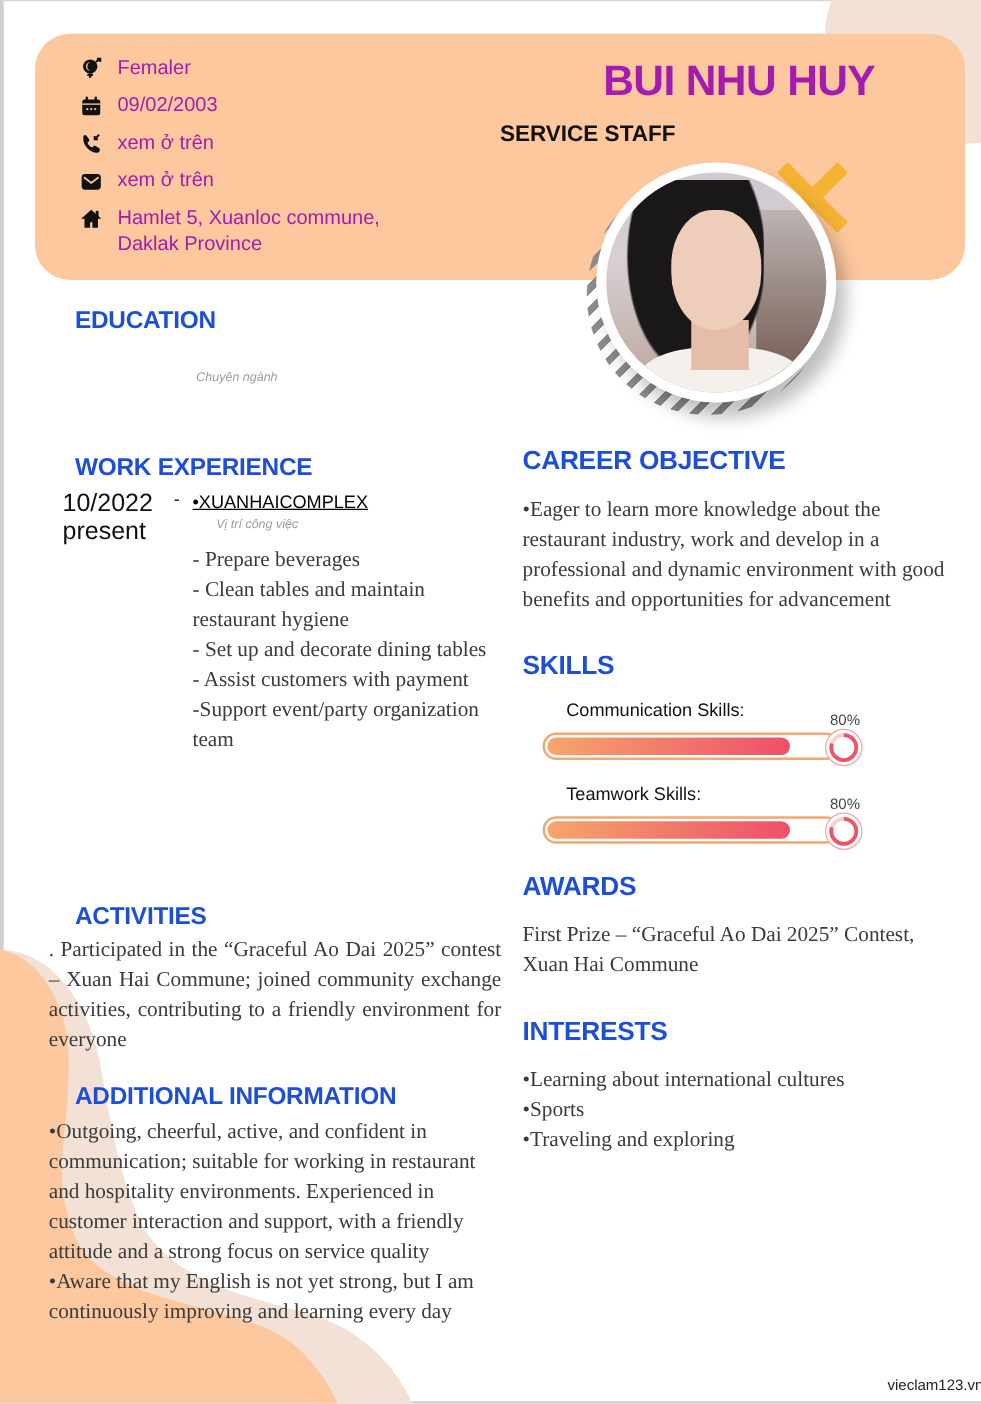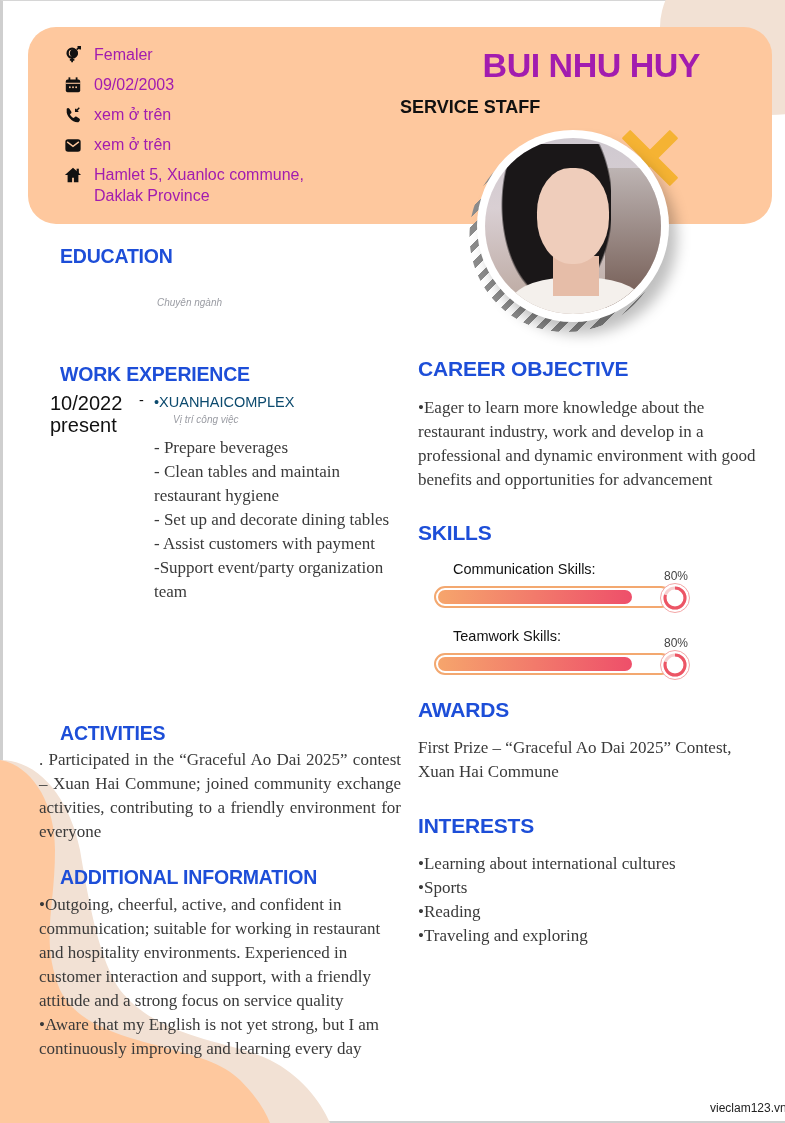--- a/index.html
+++ b/index.html
@@ -44,21 +44,21 @@
   
   .section-title { position: absolute; font-size: 19.5px; font-weight: bold; color: #1d4ed8; letter-spacing: -0.2px; }
 
   .serif-text { font-family: Liberation Serif, serif; font-size: 17px; line-height: 24px; color: #3a3a3a; }
   .muted { color: #9a9ca3; font-size: 10px; font-style: italic; }
 
   .edu-major { position: absolute; left: 157px; top: 297px; }
 
   .work-date { position: absolute; left: 39px; top: 392px; font-size: 20px; line-height: 22px; color: #111; margin-left: 11px; }
   .work-dash { position: absolute; left: 139px; top: 392px; font-size: 14.5px; color: #111; }
-  .work-company { position: absolute; left: 154px; top: 392px; font-size: 14.5px; line-height: 20px; color: #0c4a6e; }
+  .work-company { position: absolute; left: 154px; top: 392px; font-size: 14.5px; line-height: 20px; color: #000000; text-decoration: underline; }
   .work-position { position: absolute; left: 157px; top: 414px; margin-left: 16px; }
   .work-duties { position: absolute; left: 154px; top: 436px; width: 245px; }
   .work-duties div { white-space: normal; }
 
   .activities-text { position: absolute; left: 39px; top: 748px; width: 362px; text-align: justify; }
   .additional-text { position: absolute; left: 39px; top: 893px; width: 362px; }
 
   .career-text { position: absolute; left: 418px; top: 396px; width: 350px; }
 
   .skill { position: absolute; left: 434px; width: 262px; height: 60px; }
@@ -218,17 +218,16 @@
   </div>
 </div>
 
 <div class="section-title" style="left:418px;top:698px;font-size:21px">AWARDS</div>
 <div class="awards-text serif-text">First Prize – “Graceful Ao Dai 2025” Contest, Xuan Hai Commune</div>
 
 <div class="section-title" style="left:418px;top:814px;font-size:21px">INTERESTS</div>
 <div class="interests-list serif-text">
   <div>•Learning about international cultures</div>
   <div>•Sports</div>
-  <div>•Reading</div>
   <div>•Traveling and exploring</div>
 </div>
 
 <div class="footer-brand">vieclam123.vn</div>
 
 </body></html>

